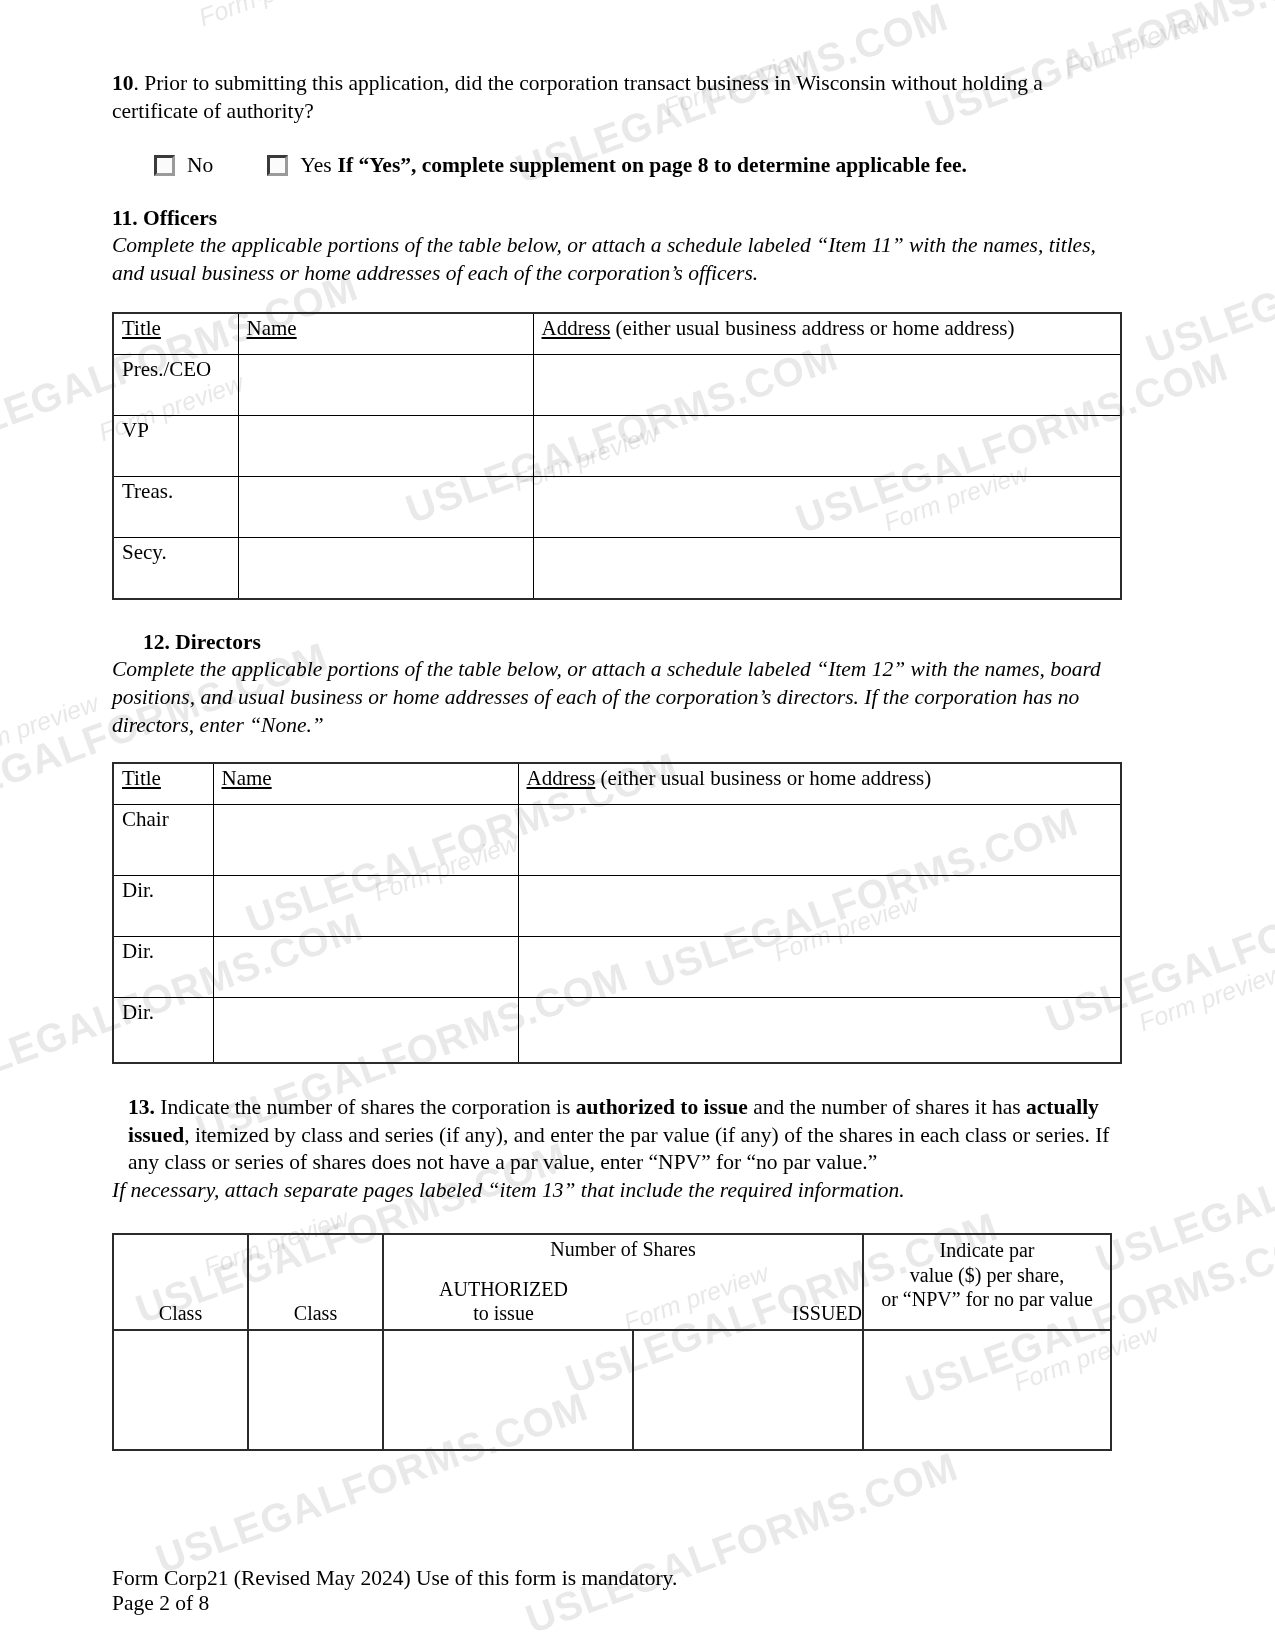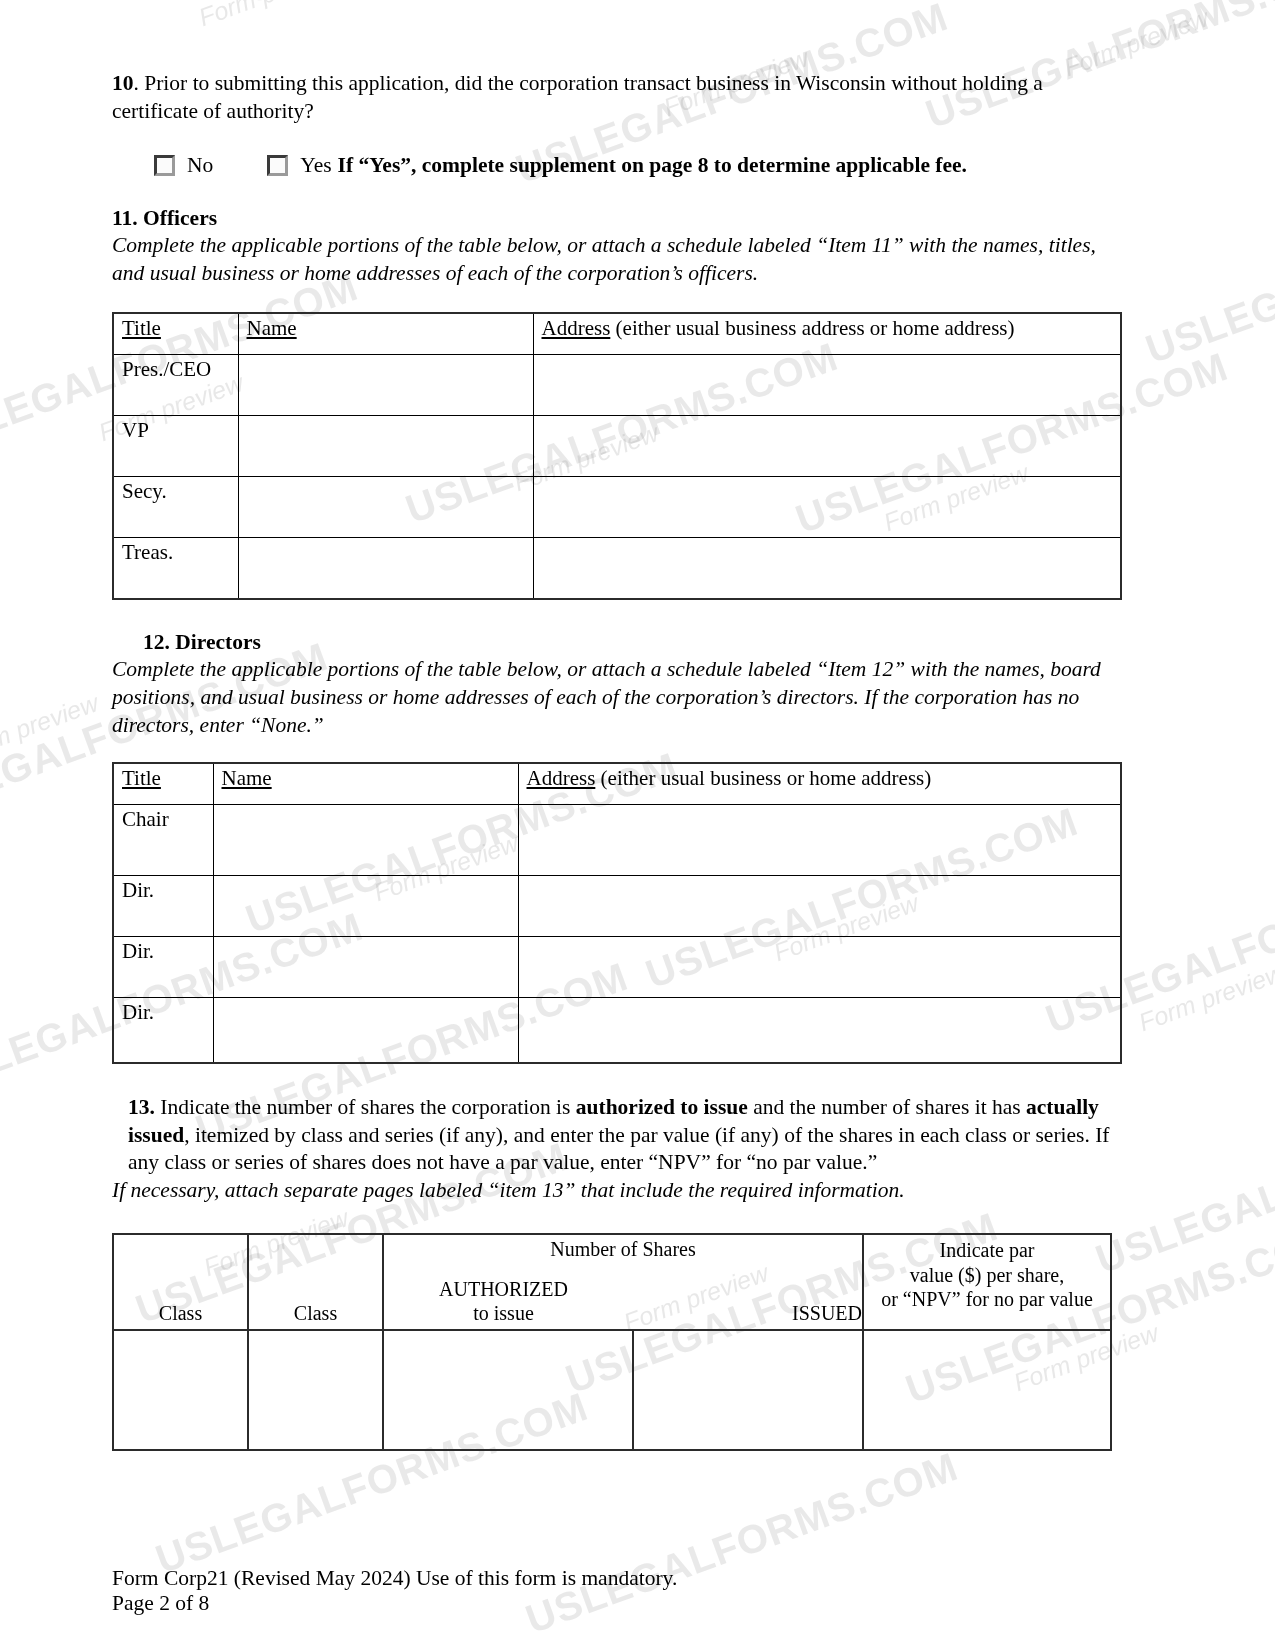--- a/index.html
+++ b/index.html
@@ -263,26 +263,26 @@
             <td class="body-cell">Pres./CEO</td>
             <td class="body-cell"></td>
             <td class="body-cell"></td>
           </tr>
           <tr>
             <td class="body-cell">VP</td>
             <td class="body-cell"></td>
             <td class="body-cell"></td>
           </tr>
           <tr>
+            <td class="body-cell">Treas.</td>
+            <td class="body-cell"></td>
+            <td class="body-cell"></td>
+          </tr>
+          <tr>
             <td class="body-cell">Secy.</td>
-            <td class="body-cell"></td>
-            <td class="body-cell"></td>
-          </tr>
-          <tr>
-            <td class="body-cell">Treas.</td>
             <td class="body-cell"></td>
             <td class="body-cell"></td>
           </tr>
         </tbody>
       </table>
     </div>
 
     <div class="section-head" style="margin-top:30px;margin-left:31px;"> 12.  Directors</div>
     <div class="section-sub">Complete the applicable portions of the table below, or attach a schedule labeled “Item 12” with the names, board positions, and usual business or home addresses of each of the corporation’s directors. If the corporation has no directors, enter “None.”</div>
 

